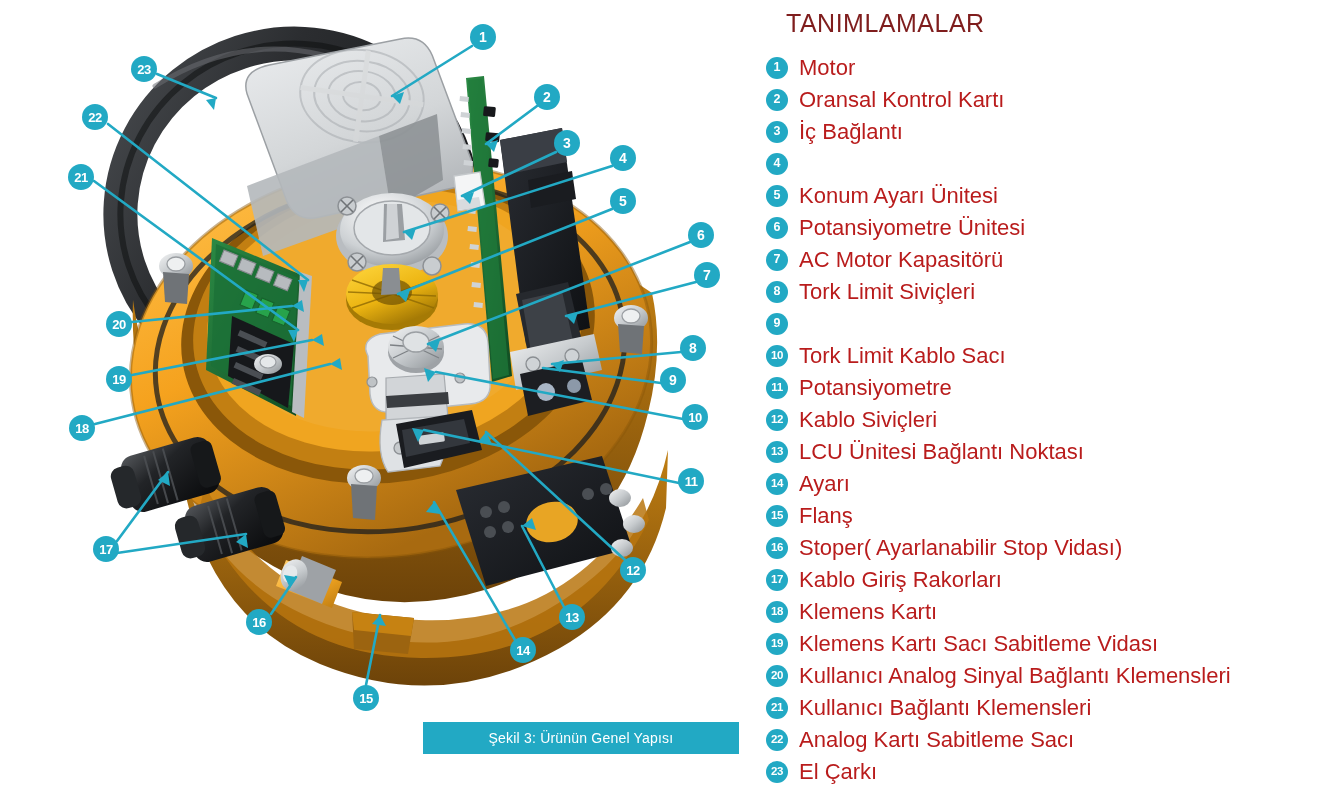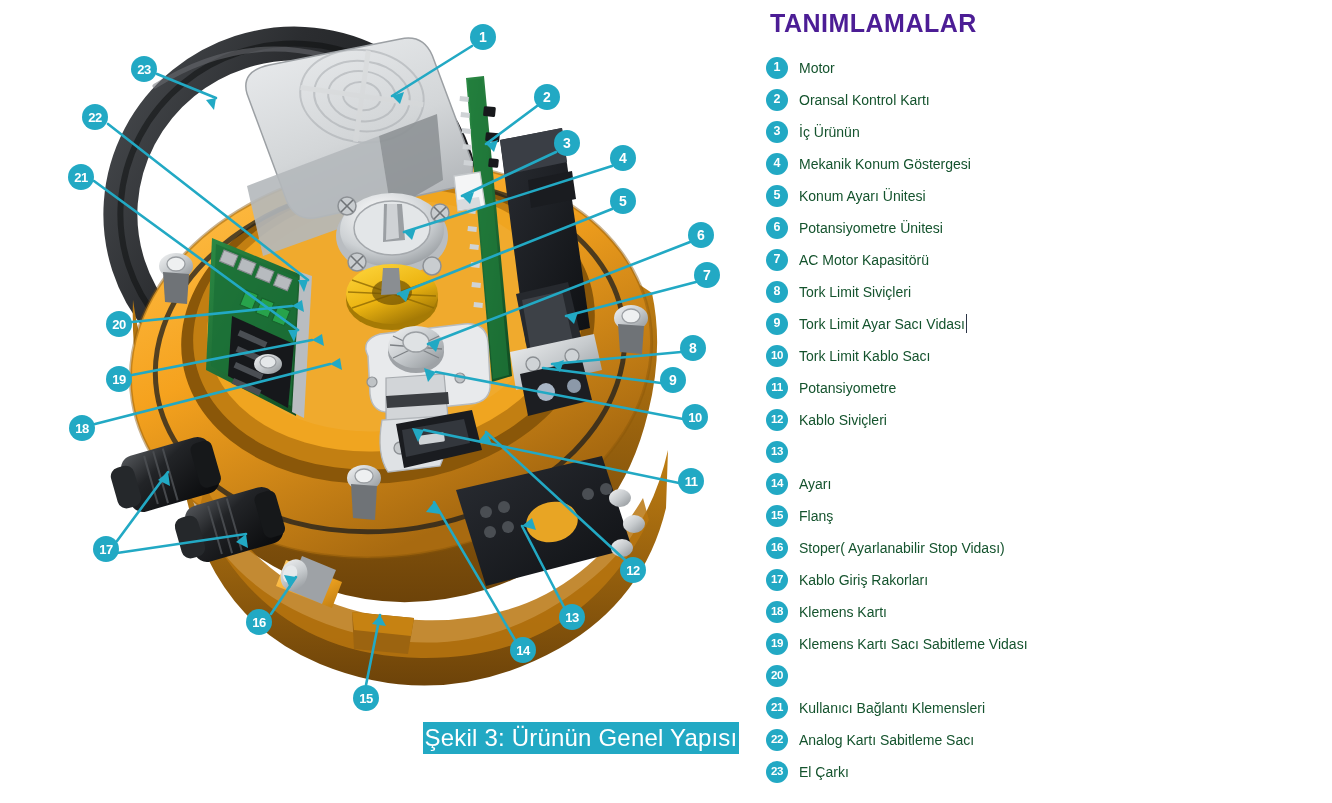--- a/index.html
+++ b/index.html
@@ -27,24 +27,24 @@
 
   
   #legend-panel {
     position: absolute;
     left: 764px; top: 0;
     width: 568px; height: 803px;
     padding: 6px 0 0 0;
   }
   #legend-title {
     font-size: 25px;
-    font-weight: bold;
+    font-weight: normal;
     letter-spacing: 0.5px;
-    color: #4c1d95;
-    margin: 4px 0 14px 6px;
+    color: #7f1d1d;
+    margin: 4px 0 14px 22px;
     line-height: 1.1;
   }
   #legend-list {
     list-style: none;
     margin: 0;
     padding: 0 0 0 2px;
   }
   .legend-row {
     display: flex;
     align-items: center;
@@ -59,43 +59,43 @@
     font-size: 12.5px;
     font-weight: bold;
     display: flex;
     align-items: center;
     justify-content: center;
     margin-right: 11px;
     line-height: 1;
   }
   .legend-badge.wide { font-size: 11.5px; letter-spacing: -0.3px; }
   .legend-label {
-    font-size: 14px;
-    color: #14532d;
+    font-size: 22px;
+    color: #b91c1c;
     white-space: nowrap;
     font-weight: 400;
   }
   .legend-row.has-caret .legend-label::after {
     content: "";
     display: inline-block;
     width: 1px;
     height: 19px;
     background: #2b3445;
     margin-left: 1px;
     vertical-align: -4px;
   }
 
   
   #caption-banner {
     position: absolute;
     left: 423px; top: 722px;
     width: 316px; height: 32px;
     background: #22a9c4;
     color: #ffffff;
-    font-size: 24px;
+    font-size: 14px;
     display: flex;
     align-items: center;
     justify-content: center;
     letter-spacing: 0.2px;
   }
 
   
   .callout {
     position: absolute;
     width: 26px; height: 26px;
@@ -535,60 +535,59 @@
         <li class="legend-row">
           <span class="legend-badge">1</span>
           <span class="legend-label">Motor</span>
         </li>
         <li class="legend-row">
           <span class="legend-badge">2</span>
           <span class="legend-label">Oransal Kontrol Kartı</span>
         </li>
         <li class="legend-row">
           <span class="legend-badge">3</span>
-          <span class="legend-label">İç Ürünün</span>
+          <span class="legend-label">İç Bağlantı</span>
         </li>
         <li class="legend-row">
           <span class="legend-badge">4</span>
-          <span class="legend-label">Mekanik Konum Göstergesi</span>
         </li>
         <li class="legend-row">
           <span class="legend-badge">5</span>
           <span class="legend-label">Konum Ayarı Ünitesi</span>
         </li>
         <li class="legend-row">
           <span class="legend-badge">6</span>
           <span class="legend-label">Potansiyometre Ünitesi</span>
         </li>
         <li class="legend-row">
           <span class="legend-badge">7</span>
           <span class="legend-label">AC Motor Kapasitörü</span>
         </li>
         <li class="legend-row">
           <span class="legend-badge">8</span>
           <span class="legend-label">Tork Limit Siviçleri</span>
         </li>
         <li class="legend-row has-caret">
           <span class="legend-badge">9</span>
-          <span class="legend-label">Tork Limit Ayar Sacı Vidası</span>
         </li>
         <li class="legend-row">
           <span class="legend-badge wide">10</span>
           <span class="legend-label">Tork Limit Kablo Sacı</span>
         </li>
         <li class="legend-row">
           <span class="legend-badge wide">11</span>
           <span class="legend-label">Potansiyometre</span>
         </li>
         <li class="legend-row">
           <span class="legend-badge wide">12</span>
           <span class="legend-label">Kablo Siviçleri</span>
         </li>
         <li class="legend-row">
           <span class="legend-badge wide">13</span>
+          <span class="legend-label">LCU Ünitesi Bağlantı Noktası</span>
         </li>
         <li class="legend-row">
           <span class="legend-badge wide">14</span>
           <span class="legend-label">Ayarı</span>
         </li>
         <li class="legend-row">
           <span class="legend-badge wide">15</span>
           <span class="legend-label">Flanş</span>
         </li>
         <li class="legend-row">
@@ -602,20 +601,21 @@
         <li class="legend-row">
           <span class="legend-badge wide">18</span>
           <span class="legend-label">Klemens Kartı</span>
         </li>
         <li class="legend-row">
           <span class="legend-badge wide">19</span>
           <span class="legend-label">Klemens Kartı Sacı Sabitleme Vidası</span>
         </li>
         <li class="legend-row">
           <span class="legend-badge wide">20</span>
+          <span class="legend-label">Kullanıcı Analog Sinyal Bağlantı Klemensleri</span>
         </li>
         <li class="legend-row">
           <span class="legend-badge wide">21</span>
           <span class="legend-label">Kullanıcı Bağlantı Klemensleri</span>
         </li>
         <li class="legend-row">
           <span class="legend-badge wide">22</span>
           <span class="legend-label">Analog Kartı Sabitleme Sacı</span>
         </li>
         <li class="legend-row">

